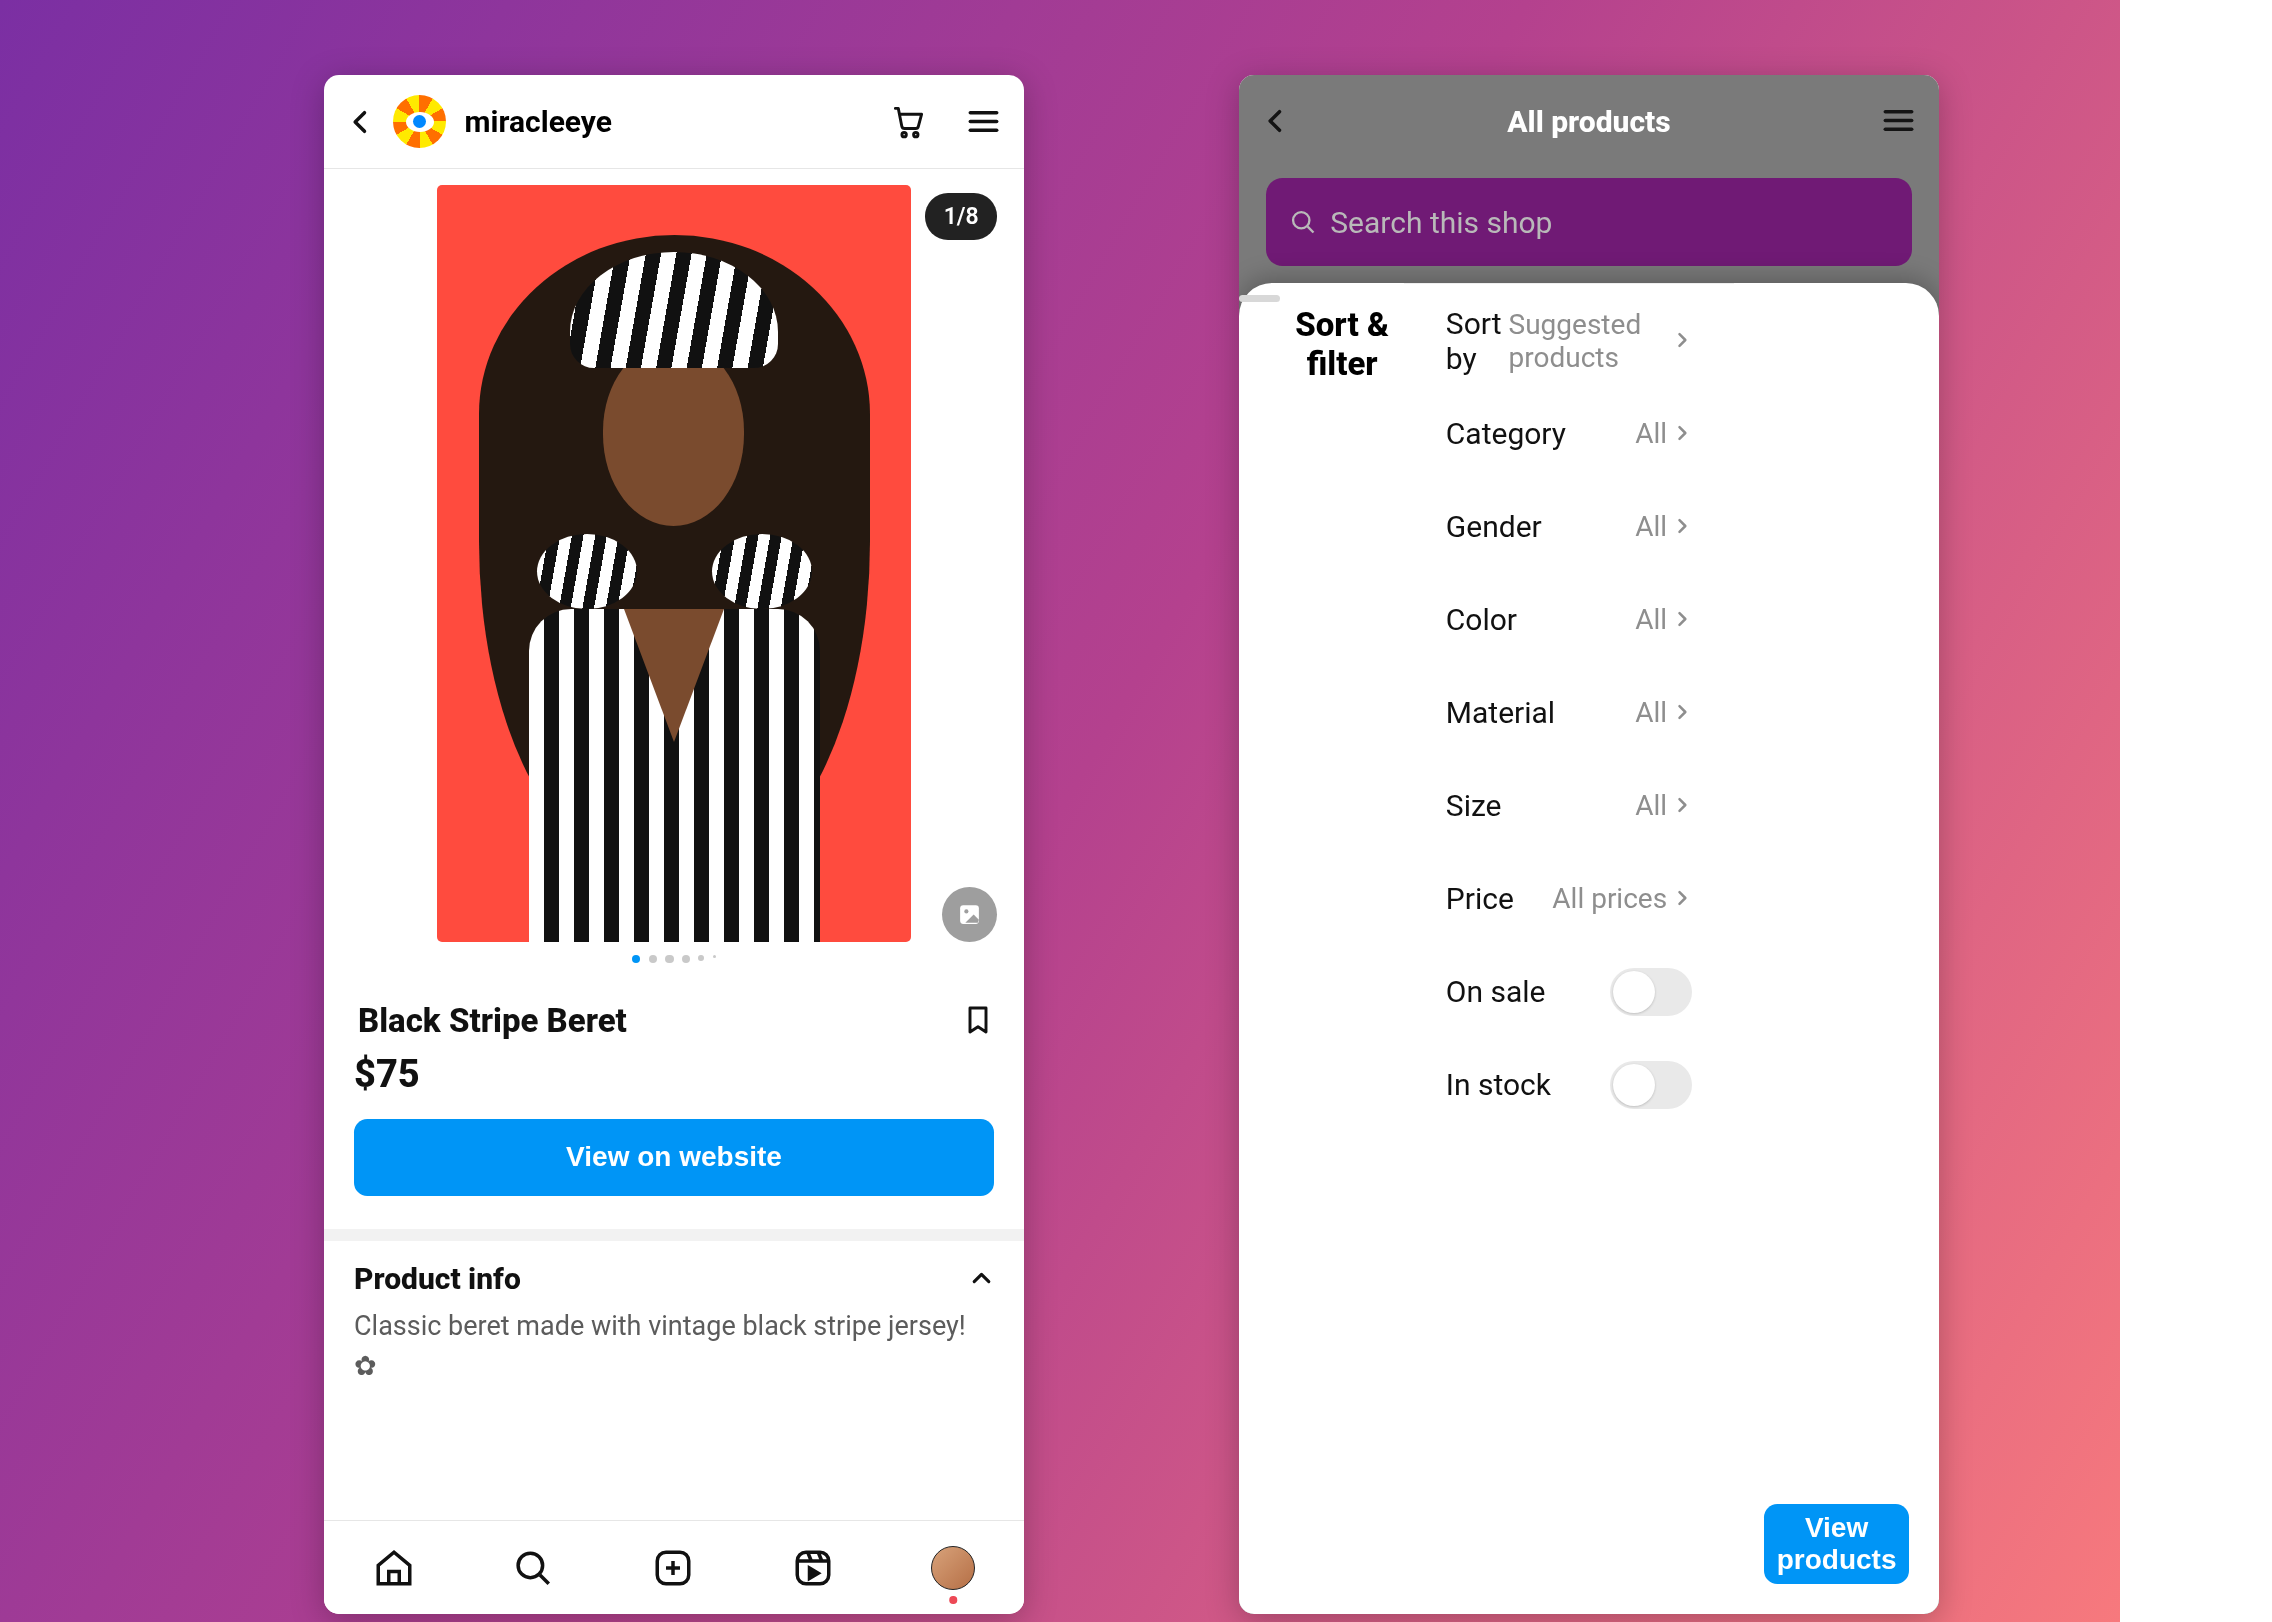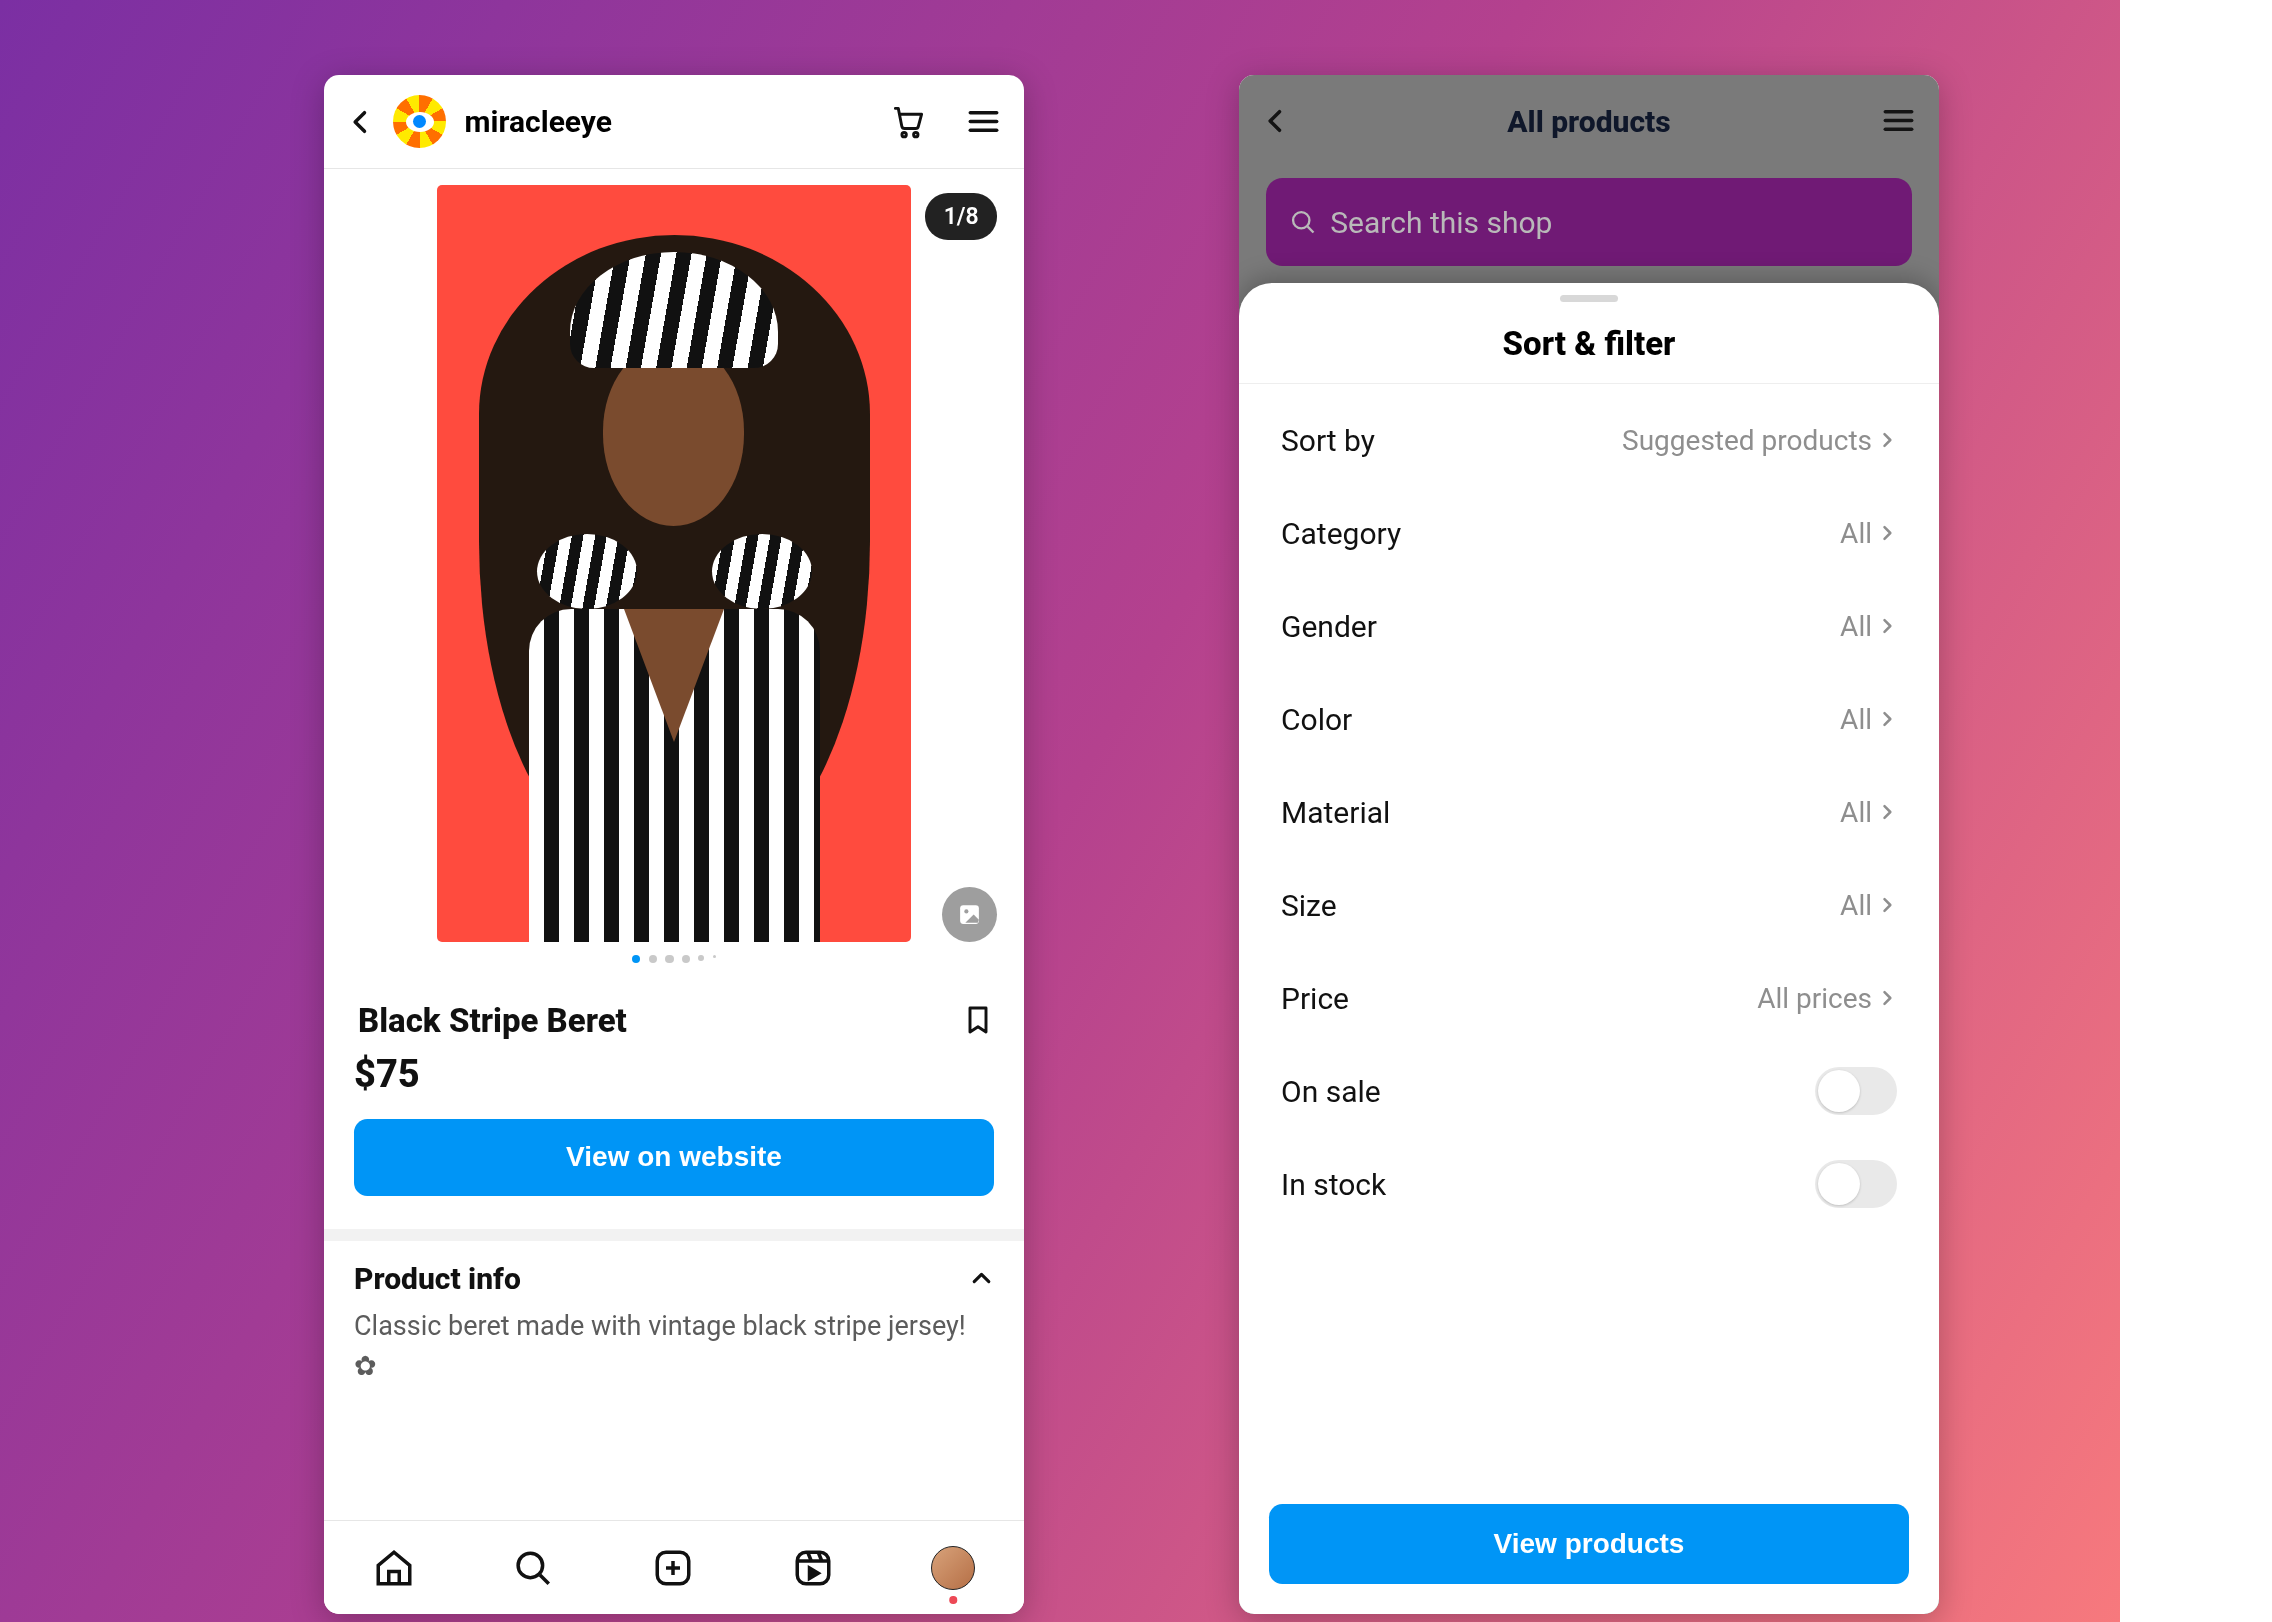--- a/index.html
+++ b/index.html
@@ -49,26 +49,26 @@
 .acc-hdr h3{margin:0;font-size:30px;font-weight:800;flex:1;color:#111}
 .acc-body{font-size:27px;line-height:1.5;color:#5c5c5c;margin-top:10px}
 
 .tabbar{position:absolute;bottom:0;left:0;right:0;height:93px;border-top:0.8px solid #e6e6e6;display:flex;align-items:center;justify-content:space-around;background:#fff}
 .tabbar svg{width:42px;height:42px}
 .avatar{width:42px;height:42px;border-radius:50%;border:1.7px solid #222;background:linear-gradient(135deg,#d8a27a,#b56f46);position:relative}
 .avatar:after{content:"";position:absolute;width:7.5px;height:7.5px;border-radius:50%;background:#ed4956;left:50%;bottom:-15px;transform:translateX(-50%)}
 
 
 .dim{position:absolute;inset:0;background:#7a7a7a}
-.dim-hdr{height:93px;display:flex;align-items:center;justify-content:center;font-size:30px;font-weight:800;color:#0f172a;position:relative}
+.dim-hdr{height:93px;display:flex;align-items:center;justify-content:center;font-size:30px;font-weight:800;color:#ffffff;position:relative}
 .dim-back{position:absolute;left:23px;top:32px;width:28px;height:28px}
 .dim-menu{position:absolute;right:23px;top:28px;width:35px;height:35px}
 .dim-search{margin:10px 27px 0;height:72px;border-radius:16.6px;background:#701a75;display:flex;align-items:center;padding:8px 23px;gap:13.3px;color:#b9b9b9;font-size:30px}
 
-.sheet{position:absolute;left:0;right:0;bottom:0;top:208px;background:#fff;border-radius:33px 33px 0 0;box-shadow:0 -5px 25px rgba(0,0,0,.25);display:flex;flex-direction:column}
+.sheet{position:absolute;left:0;right:0;bottom:0;top:208px;background:#fff;border-radius:33px 33px 0 0;box-shadow:0 -5px 25px rgba(0,0,0,.25);display:flex;flex-direction:row}
 .grab{width:58px;height:7.5px;border-radius:4.2px;background:#d8d8d8;margin:11.6px auto 0}
 .sheet h2{text-align:center;font-size:33px;font-weight:800;margin:21.6px 0 20px}
 .list{border-top:0.8px solid #eee;padding:10px 12px 0}
 .row{display:flex;align-items:center;height:93px;padding:0 30px;font-size:30px;color:#111}
 .row .val{margin-left:auto;color:#8e8e8e;font-size:28px;display:flex;align-items:center;gap:5px}
 .row .val svg{width:20px;height:20px;color:#8e8e8e}
 .toggle{width:82px;height:48px;border-radius:33px;background:#e9e9e9;position:relative;margin-left:auto}
 .toggle:after{content:"";position:absolute;width:42px;height:42px;border-radius:50%;background:#fff;left:3.3px;top:3.3px;box-shadow:0 0.8px 2.5px rgba(0,0,0,.2)}
 .sheet-foot{margin-top:auto;padding:20px 30px 30px}
 .sheet-foot .cta{height:80px}

